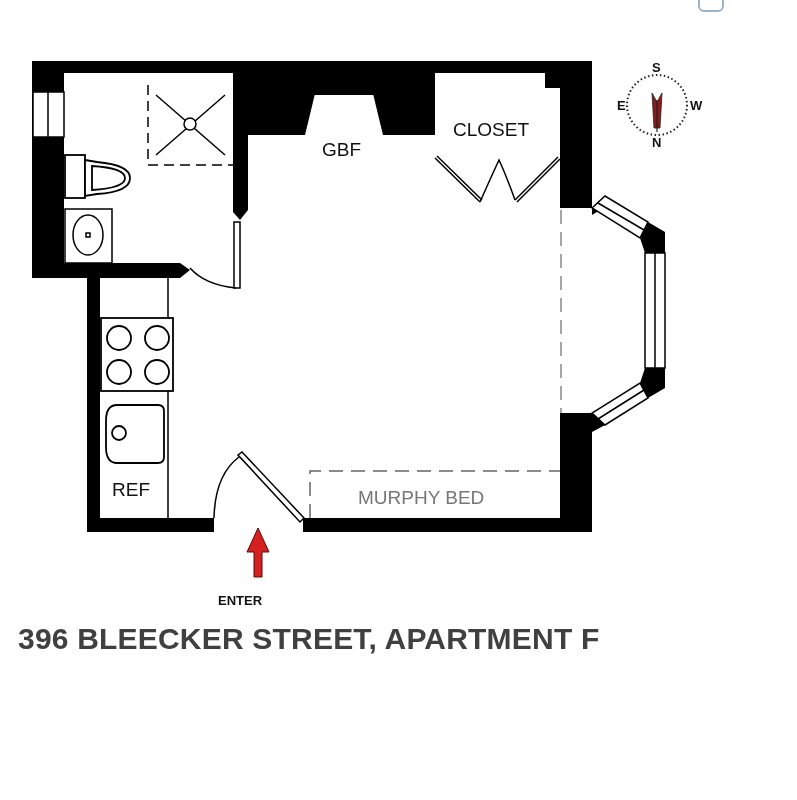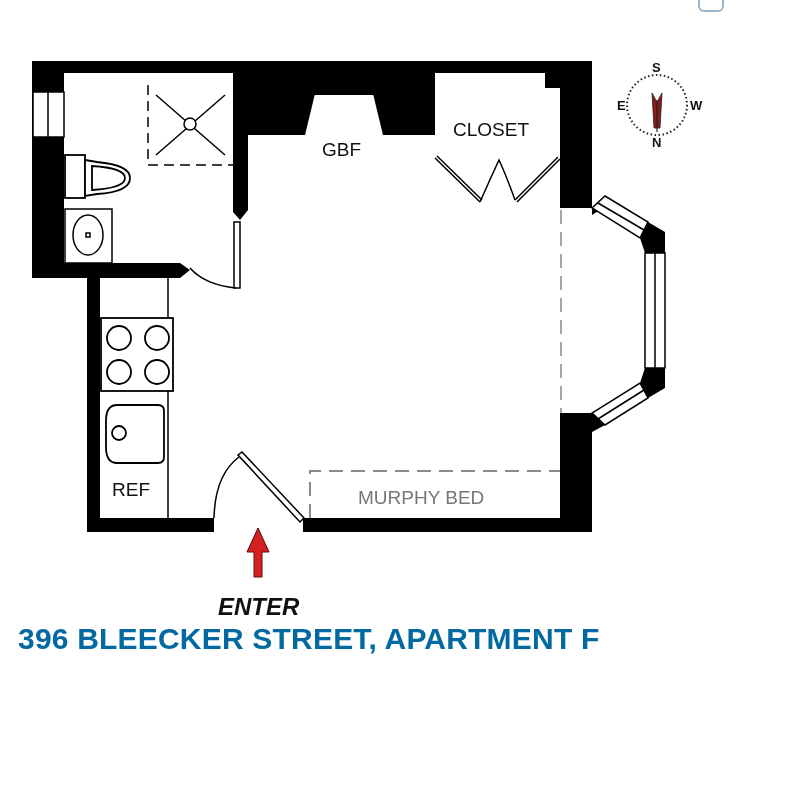--- a/index.html
+++ b/index.html
@@ -1,22 +1,22 @@
 <!DOCTYPE html>
 <html><head>
 <meta charset="utf-8">
 <style>
   html, body { margin:0; padding:0; background:#ffffff; }
   body { width:797px; height:800px; position:relative; overflow:hidden; font-family:"Liberation Sans", sans-serif; }
   #plan { position:absolute; left:0; top:0; width:797px; height:800px; }
   .room-label { font-family:"Liberation Sans", sans-serif; font-size:19px; fill:#111; }
   .fixture-label { font-family:"Liberation Sans", sans-serif; font-size:19px; fill:#777; }
   .compass-letter { font-family:"Liberation Sans", sans-serif; font-size:13px; font-weight:bold; fill:#111; }
-  .enter-label { position:absolute; left:218px; top:593px; font-size:24px; font-weight:bold; color:#111;font-style:italic; }
-  .address { position:absolute; left:18px; top:622px; font-size:30px; font-weight:bold; color:#0369a1; letter-spacing:0.2px; white-space:nowrap; }
+  .enter-label { position:absolute; left:218px; top:593px; font-size:13px; font-weight:bold; color:#111; }
+  .address { position:absolute; left:18px; top:622px; font-size:30px; font-weight:bold; color:#404040; letter-spacing:0.2px; white-space:nowrap; }
   .corner-icon { position:absolute; left:698px; top:-8px; width:22px; height:16px; border:2px solid #9bb4c8; border-radius:6px; }
 </style>
 </head>
 <body>
 
 <div class="corner-icon"></div>
 
 <svg id="plan" viewBox="0 0 797 800" xmlns="http://www.w3.org/2000/svg">
 
   <g fill="#000">

